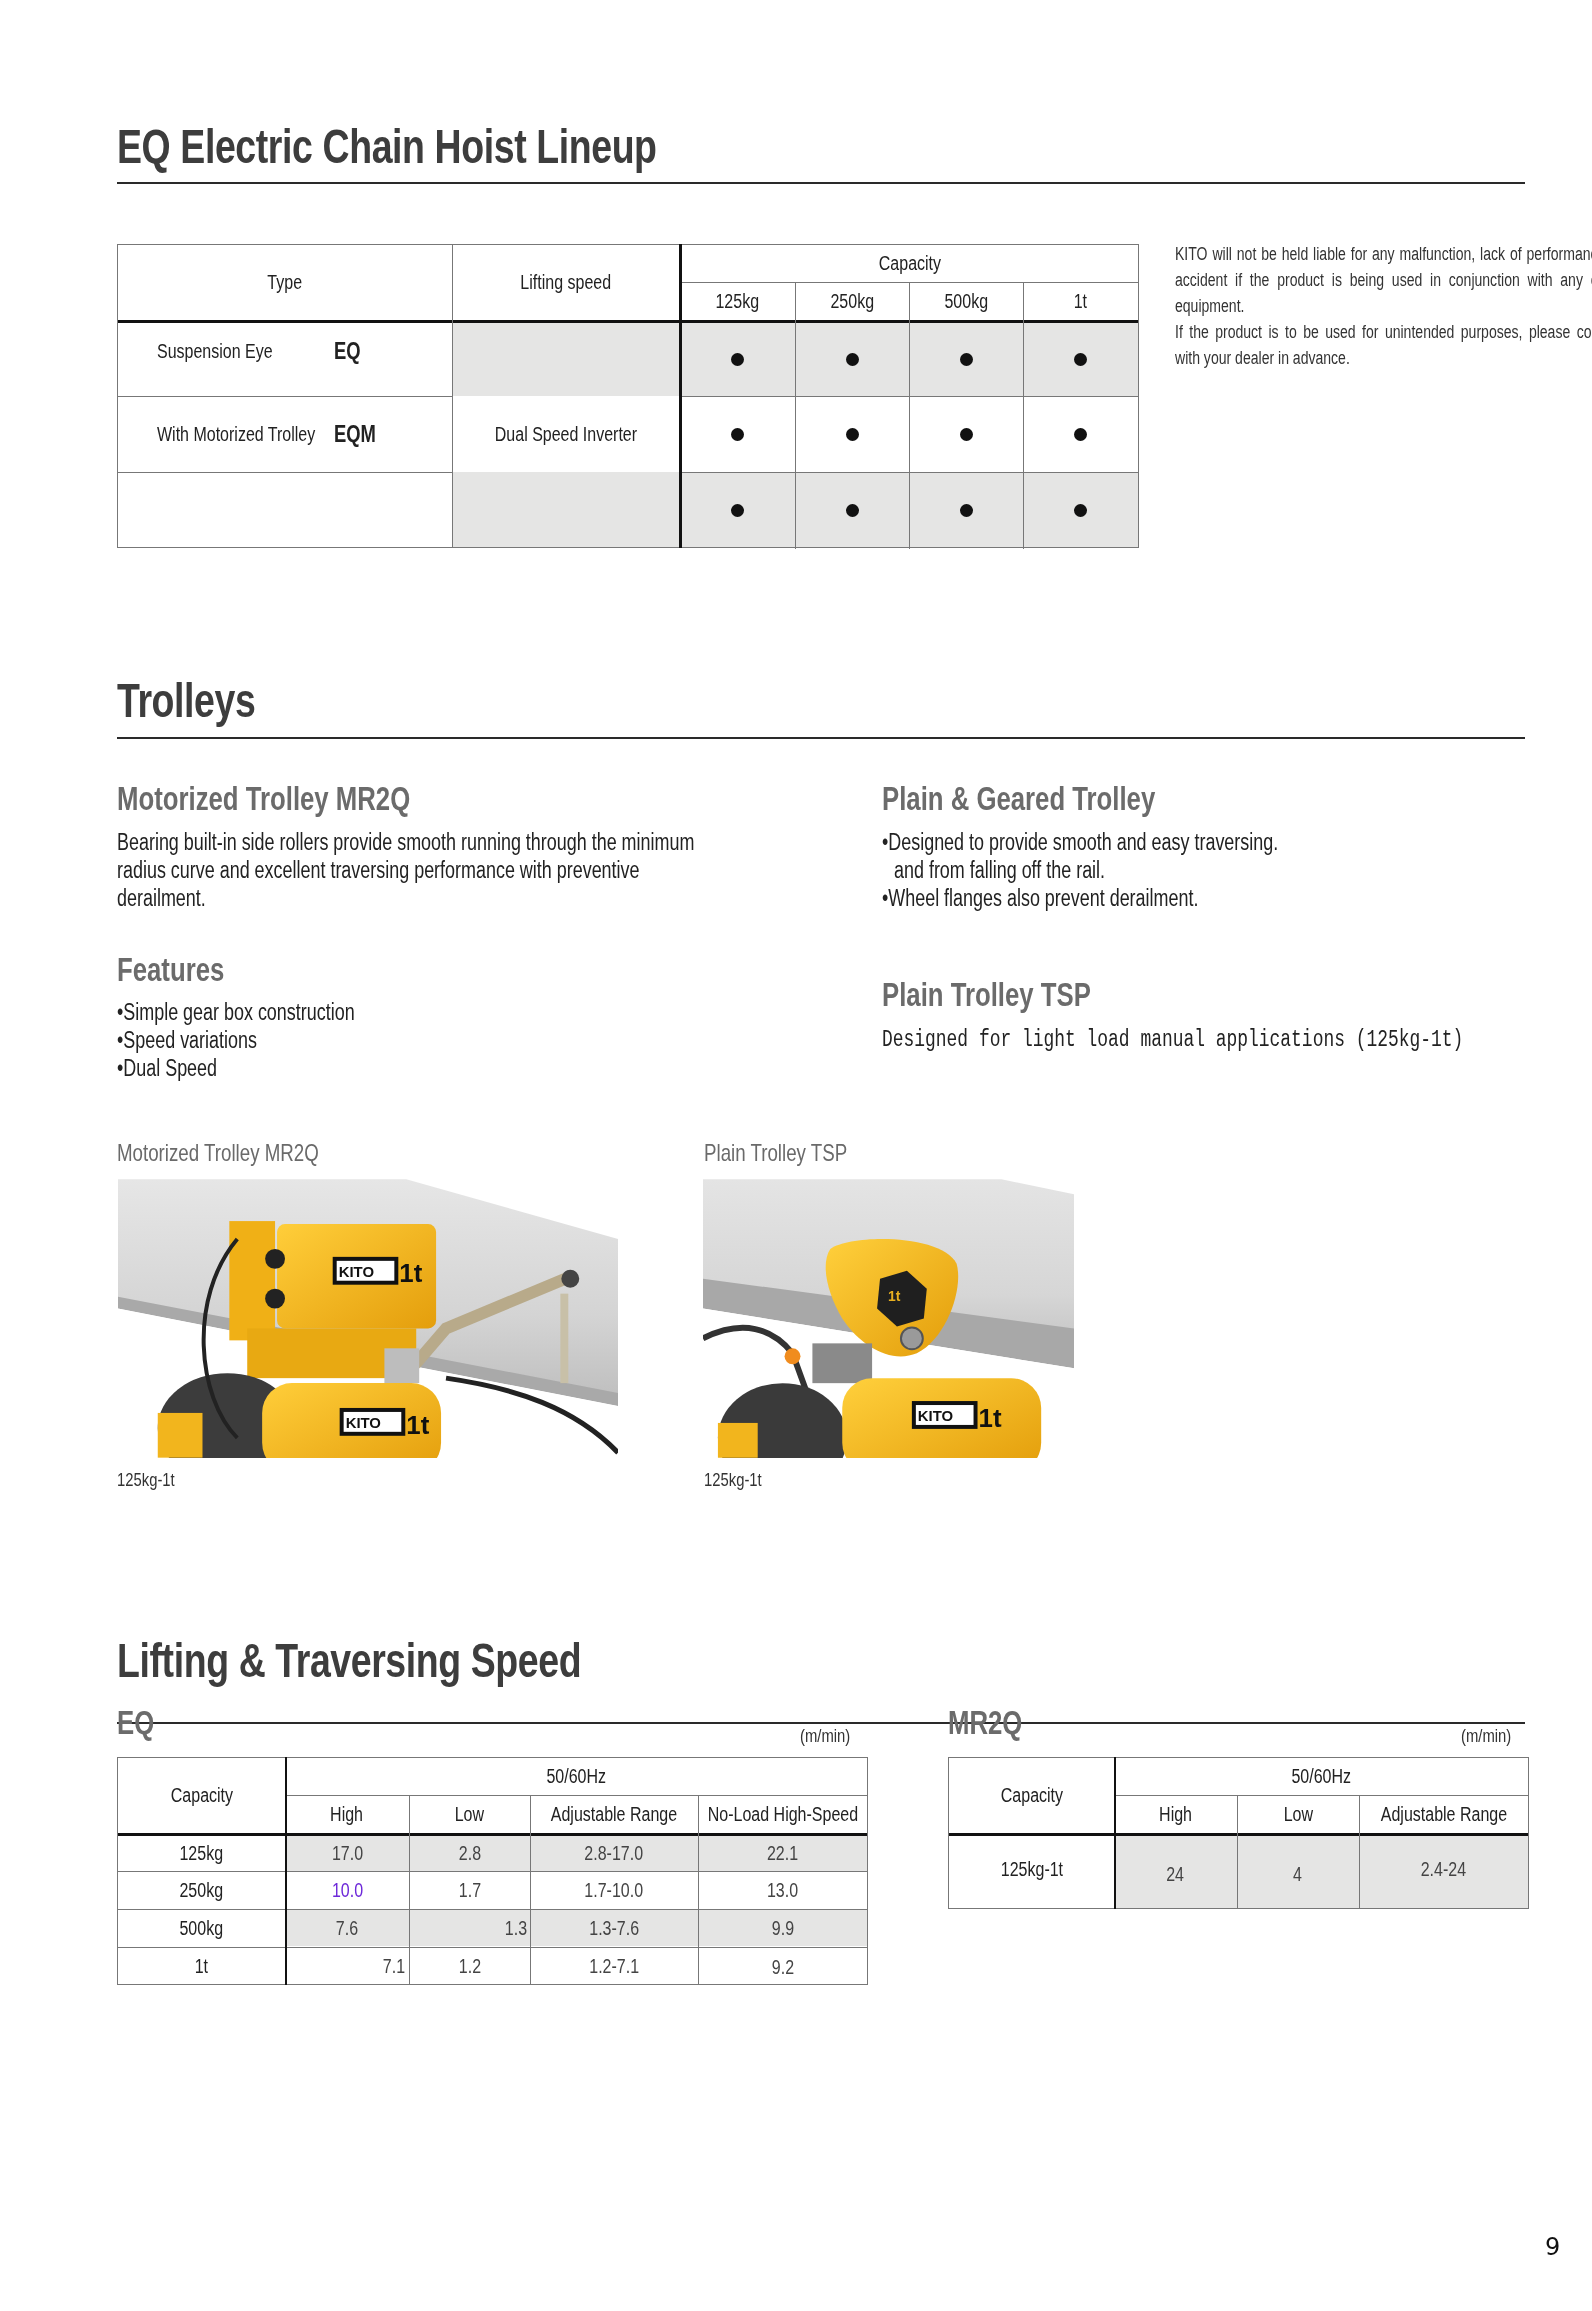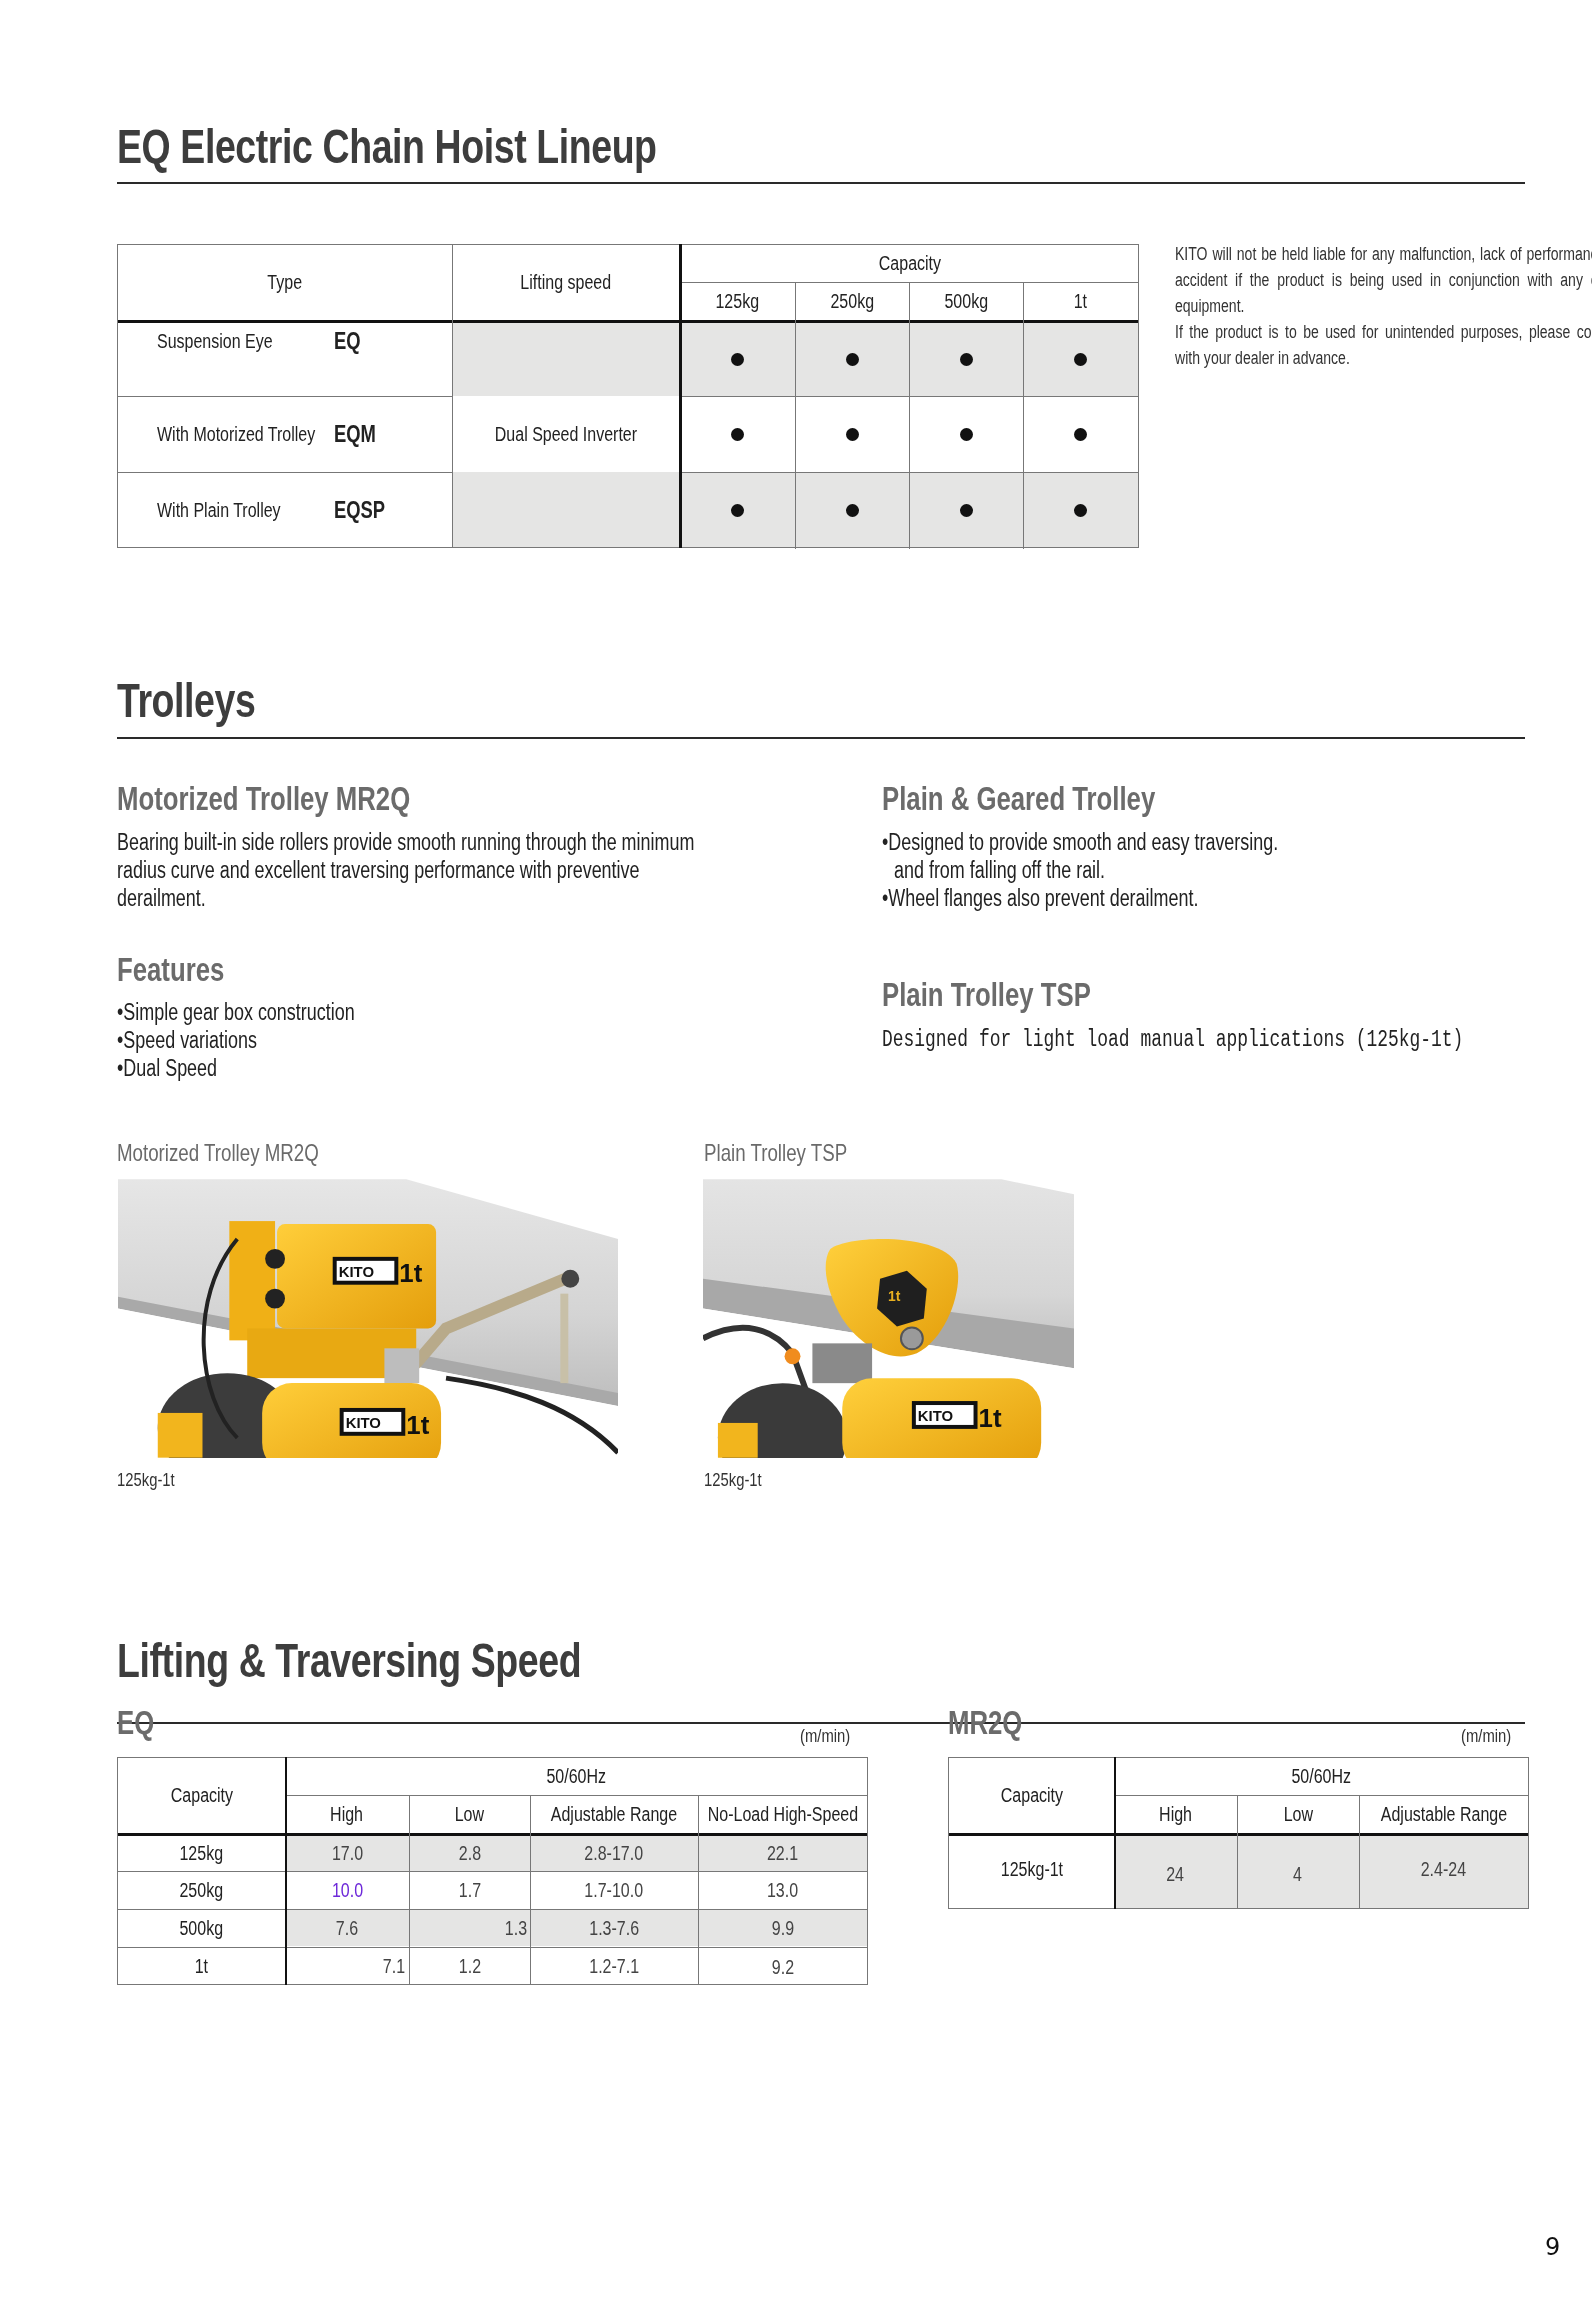--- a/index.html
+++ b/index.html
@@ -56,21 +56,21 @@
   <div class="cell" style="left:678px; top:38px; width:114px; height:39px;">
       <span class="celltext">250kg</span>
     </div>
   <div class="cell" style="left:792px; top:38px; width:114px; height:39px;">
       <span class="celltext">500kg</span>
     </div>
   <div class="cell" style="left:906px; top:38px; width:115px; height:39px;">
       <span class="celltext">1t</span>
     </div>
 
-  <div class="cell" style="left:0; top:67px; width:335px; height:61px; justify-content:flex-start;">
+  <div class="cell" style="left:0; top:77px; width:335px; height:61px; justify-content:flex-start;">
     <span class="celltext" style="position:absolute; left:40px; transform-origin:left center;">Suspension Eye</span>
     <span class="celltext" style="position:absolute; left:217px; font-weight:bold; font-size:23px; transform-origin:left center;">EQ</span>
   </div>
   <div class="cell" style="left:335px; top:77px; width:228px; height:76px;">
       <span class="celltext"></span>
     </div>
   <div class="cell" style="left:563px; top:77px; width:114px; height:76px;">
       <div class="dot"></div>
     </div>
   <div class="cell" style="left:678px; top:77px; width:114px; height:76px;">
@@ -96,24 +96,20 @@
   <div class="cell" style="left:678px; top:152px; width:114px; height:76px;">
       <div class="dot"></div>
     </div>
   <div class="cell" style="left:792px; top:152px; width:114px; height:76px;">
       <div class="dot"></div>
     </div>
   <div class="cell" style="left:906px; top:152px; width:115px; height:76px;">
       <div class="dot"></div>
     </div>
 
-  <div class="cell" style="left:0; top:228px; width:335px; height:76px;">
-    <span class="celltext" style="position:absolute; left:40px; transform-origin:left center;">With Plain Trolley</span>
-    <span class="celltext" style="position:absolute; left:217px; font-weight:bold; font-size:23px; transform-origin:left center;">EQSP</span>
-  </div>
   <div class="cell" style="left:335px; top:228px; width:228px; height:76px;">
       <span class="celltext"></span>
     </div>
   <div class="cell" style="left:563px; top:228px; width:114px; height:76px;">
       <div class="dot"></div>
     </div>
   <div class="cell" style="left:678px; top:228px; width:114px; height:76px;">
       <div class="dot"></div>
     </div>
   <div class="cell" style="left:792px; top:228px; width:114px; height:76px;">

